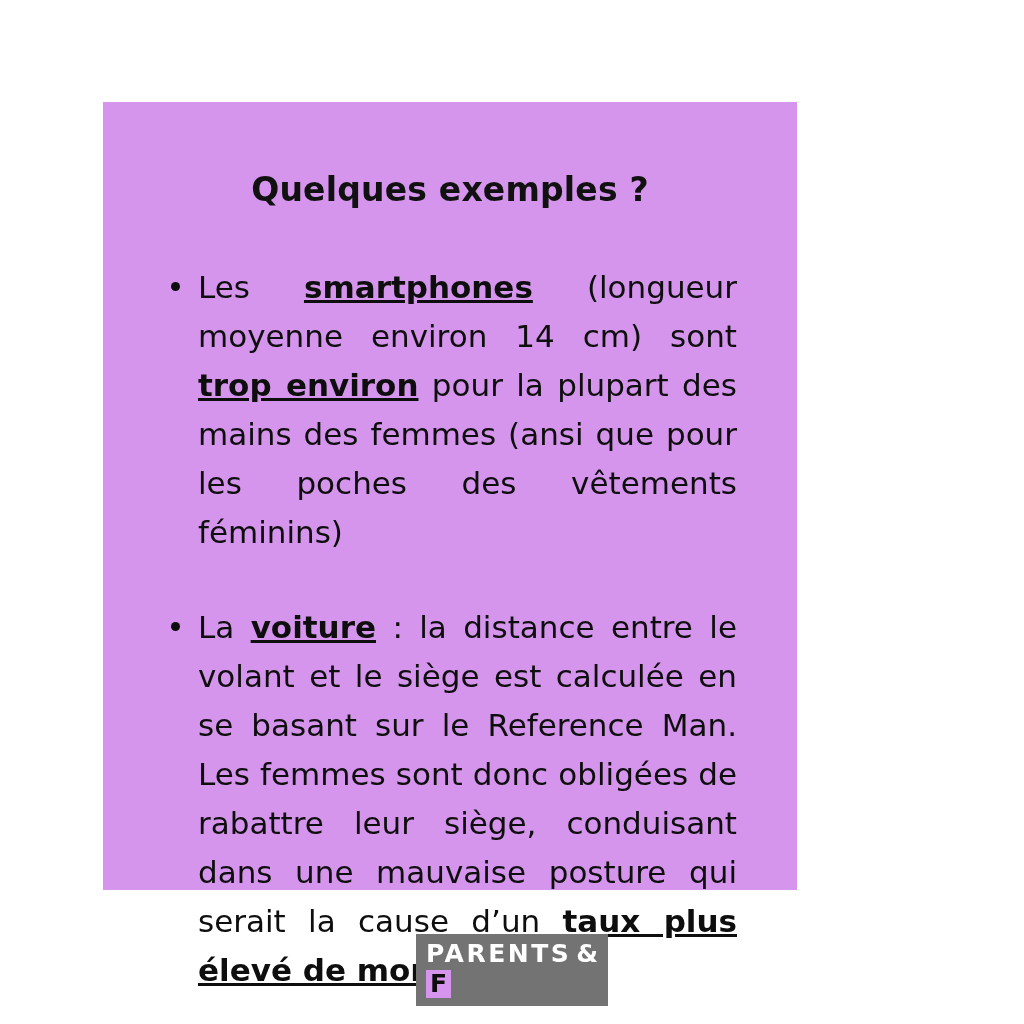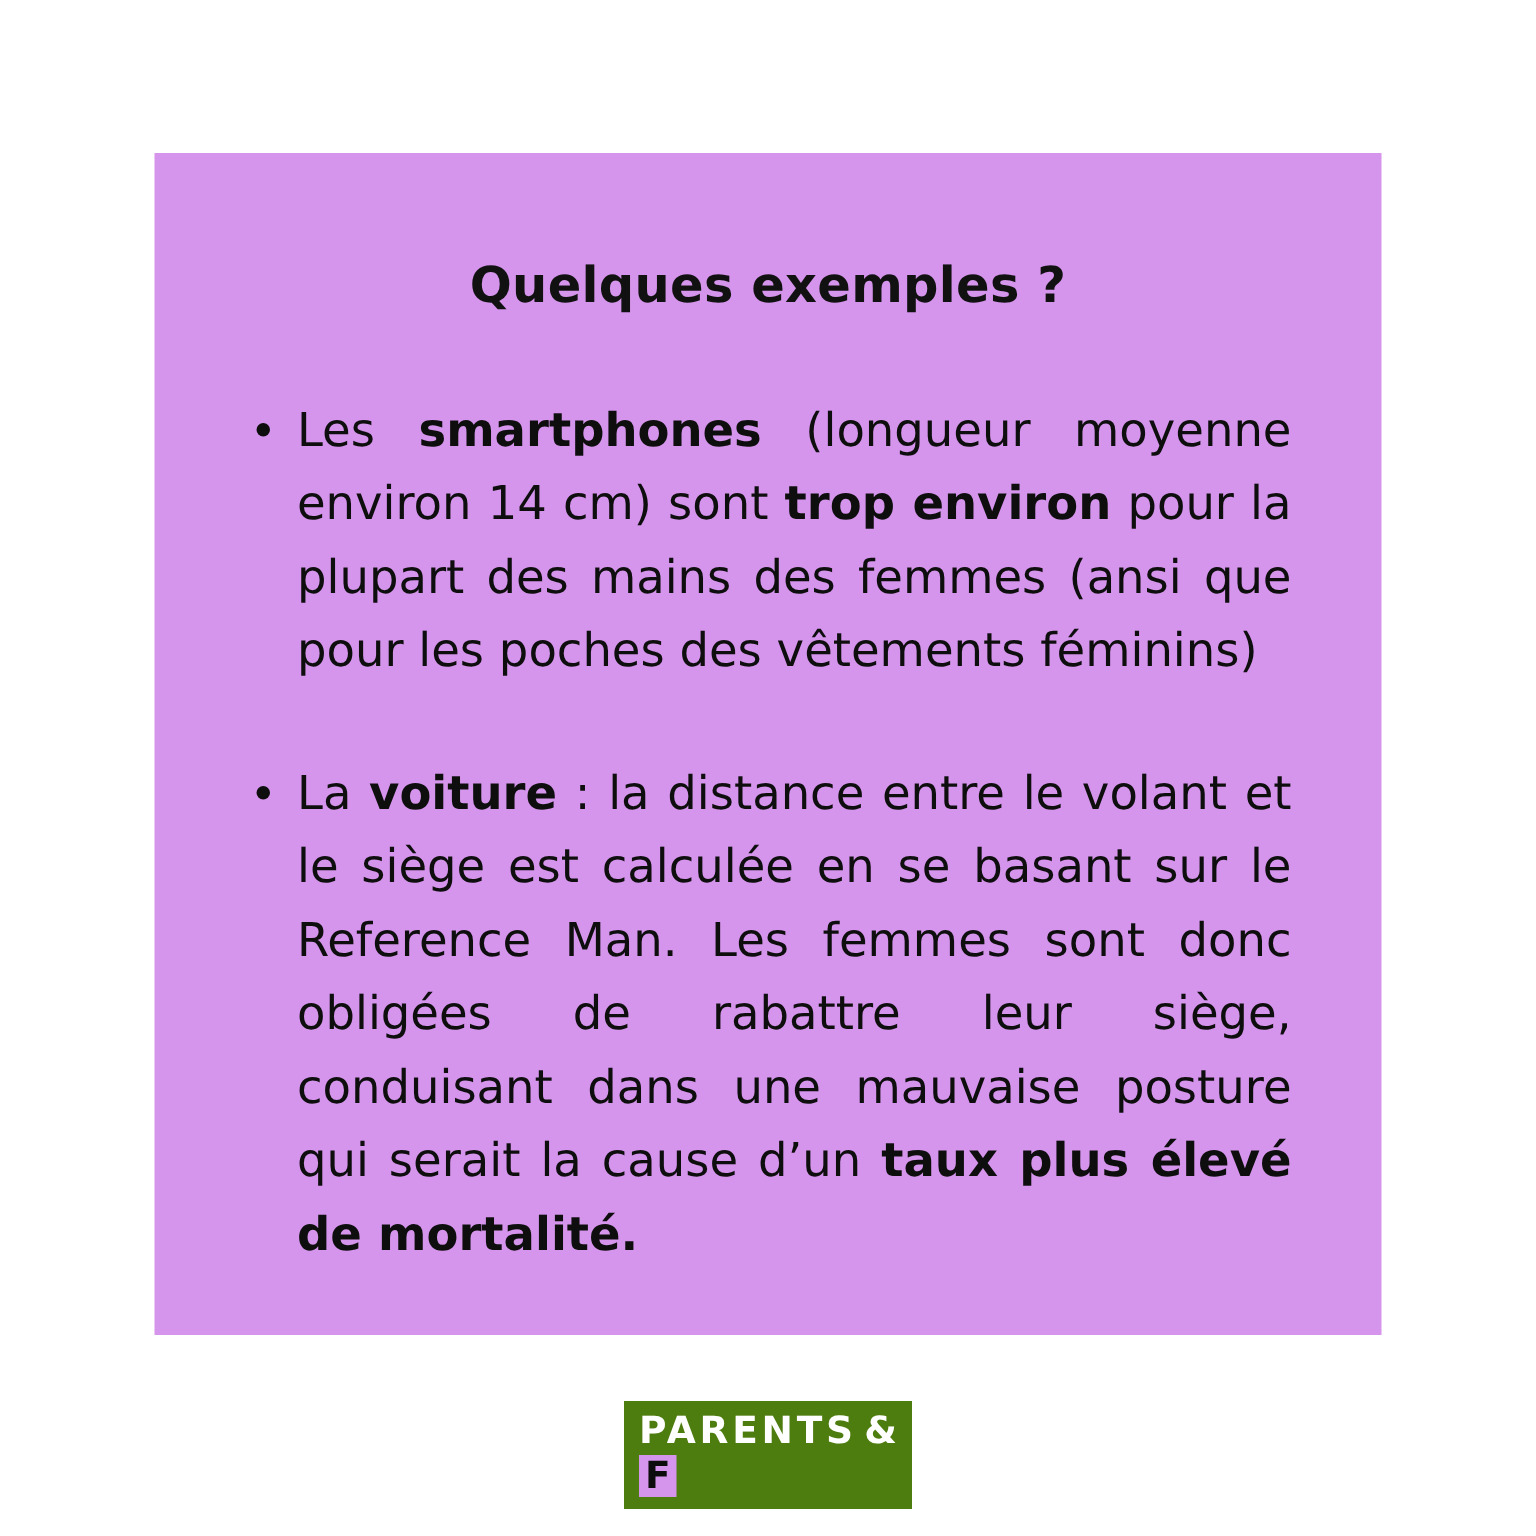--- a/index.html
+++ b/index.html
@@ -16,21 +16,21 @@
   .slide {
     position: relative;
     width: 1024px;
     height: 1024px;
     box-sizing: border-box;
   }
   .card {
     position: absolute;
     left: 103px;
     top: 102px;
-    width: 818px;
+    width: 694px;
     height: 788px;
     background: #d695ec;
     box-sizing: border-box;
     padding: 50px 60px 20px 60px;
   }
   .card-title {
     text-align: center;
     font-size: 33px;
     font-weight: bold;
     color: #111111;
@@ -63,33 +63,34 @@
     position: absolute;
     left: 8px;
     top: 19px;
     width: 9px;
     height: 9px;
     background: #0e0e0e;
     border-radius: 50%;
   }
   .bullet b {
     font-weight: bold;
+    text-decoration: underline;
   }
   
   .logo {
     position: absolute;
     left: 0;
     right: 0;
     bottom: 18px;
     display: flex;
     justify-content: center;
     align-items: center;
   }
   .logo-box {
-    background: #4d7c0f;
+    background: #737373;
     padding: 7px 10px 8px 10px;
     display: flex;
     flex-direction: column;
     gap: 4px;
     transform: skewX(0deg);
   }
   .logo-line {
     display: flex;
     align-items: center;
     gap: 5px;

